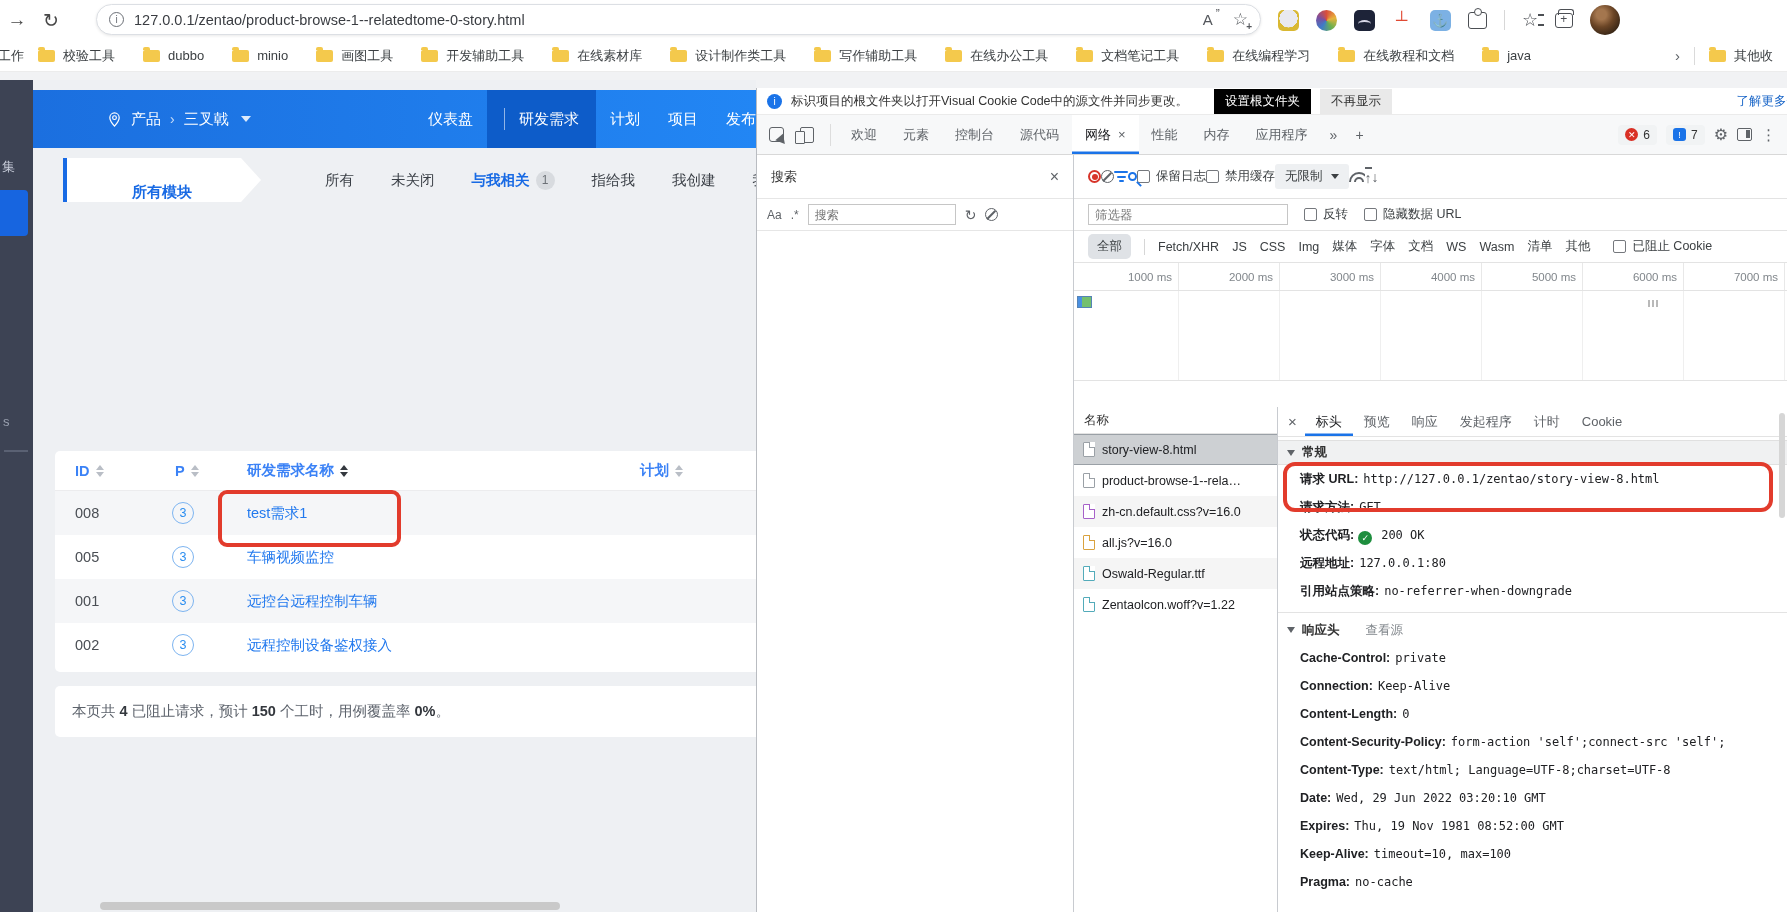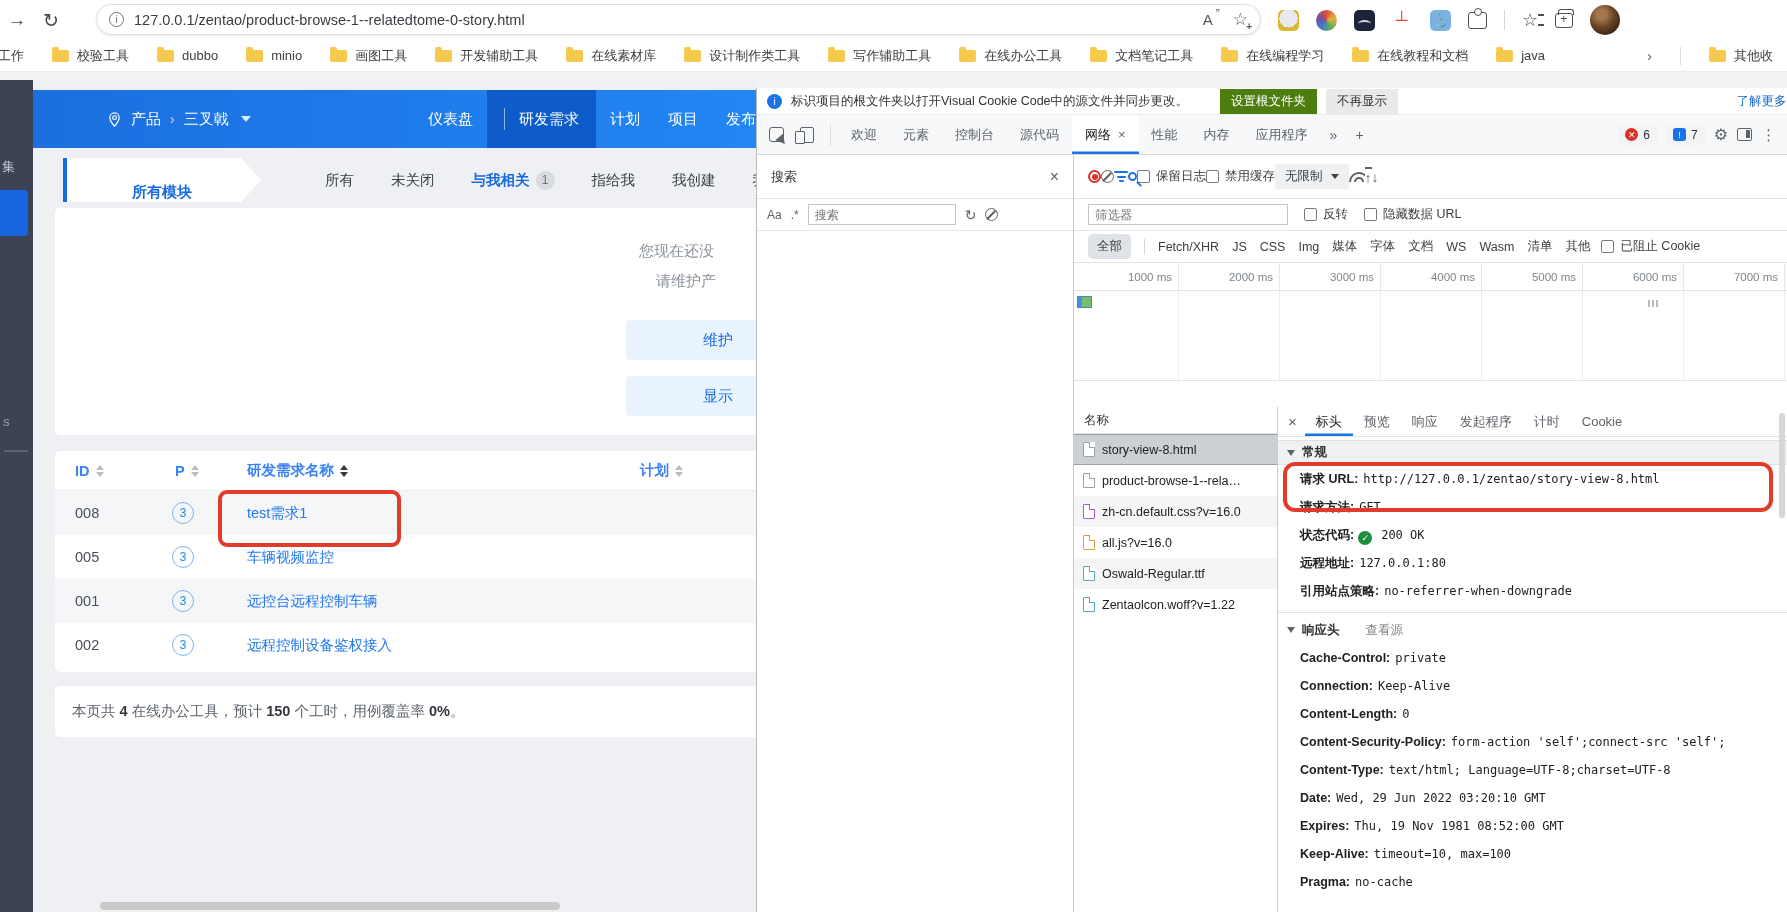--- a/index.html
+++ b/index.html
@@ -29,21 +29,21 @@
   .puzzle{width:19px;height:17px;border:1.7px solid #4c4f54;border-radius:3px;position:relative;background:#fff}
   .puzzle::after{content:"";position:absolute;top:-5px;left:5px;width:6px;height:6px;border:1.7px solid #4c4f54;border-radius:50%;background:#fff}
   .vdiv{width:1px;height:20px;background:#d7d7d7}
   .star-lines{font-size:18px;color:#4c4f54;position:relative}
   .star-lines::after{content:"";position:absolute;right:-6px;top:5px;width:6px;height:8px;border-top:2px solid #4c4f54;border-bottom:2px solid #4c4f54}
   .collections{width:18px;height:15px;border:1.7px solid #4c4f54;border-radius:3px;position:relative;background:#fff}
   .collections::before{content:"";position:absolute;left:2px;top:-5px;width:14px;height:5px;border:1.7px solid #4c4f54;border-bottom:none;border-radius:3px 3px 0 0}
   .collections::after{content:"+";position:absolute;left:4px;top:-2px;font-size:12px;color:#4c4f54}
   .avatar{width:30px;height:30px;border-radius:50%;background:radial-gradient(circle at 38% 32%,#a4764e 18%,#6b4526 45%,#241a10 90%)}
 
-  .bookmarks{position:absolute;left:0;top:40px;width:100%;height:32px;background:#fff;border-bottom:1px solid #ececec;display:flex;align-items:center;gap:28px;padding:0 14px 0 4px;z-index:5;overflow:hidden}
+  .bookmarks{position:absolute;left:0;top:40px;width:100%;height:32px;background:#fff;border-bottom:1px solid #ececec;display:flex;align-items:center;gap:14px;padding:0 14px 0 4px;z-index:5;overflow:hidden}
   .bm{display:flex;align-items:center;gap:8px;font-size:13px;color:#3c4043;white-space:nowrap}
   .bm .folder{width:17px;height:12px;background:#f4c94c;border-radius:2px;position:relative;flex:none}
   .bm .folder::before{content:"";position:absolute;top:-3px;left:0;width:7px;height:3px;background:#f4c94c;border-radius:2px 2px 0 0}
   .bm.noicon{margin-left:-6px}
   .bm-chevron{font-size:15px;color:#5f6368;margin-left:auto}
   .bm-div{width:1px;height:18px;background:#dadada}
 
   
   .leftstrip{position:absolute;left:0;top:80px;width:33px;bottom:0;background:#3d4354;z-index:4}
   .ls-t1{position:absolute;top:78px;left:2px;color:#c9cedb;font-size:13px}
@@ -98,21 +98,21 @@
 
   .panel-foot{top:606px;height:51px;display:flex;align-items:center;padding-left:17px;font-size:14.5px;color:#5d636c}
   .panel-foot .bold{font-weight:bold;color:#33373d}
   .z-scroll{position:absolute;left:67px;bottom:2px;width:460px;height:8px;background:#c9c9c9;border-radius:4px}
 
   
   .devtools{position:absolute;left:756px;top:88px;width:1031px;bottom:0;background:#fff;border-left:1px solid #b9bcc1;z-index:6}
   .notif{height:27px;display:flex;align-items:center;border-bottom:1px solid #ebebeb;font-size:12.5px;color:#333;padding-left:10px;gap:9px;white-space:nowrap;overflow:hidden}
   .n-info{width:15px;height:15px;border-radius:50%;background:#1a73e8;color:#fff;font-size:10px;font-style:normal;display:inline-flex;align-items:center;justify-content:center;flex:none}
   .n-btn{font-size:12.5px;padding:4px 11px;flex:none}
-  .n-blue{background:#4d7c0f;color:#fff;margin-left:23px}
+  .n-blue{background:#000000;color:#fff;margin-left:17px}
   .n-gray{background:#e9e9e9;color:#333}
   .n-link{margin-left:auto;margin-right:-12px;color:#1a66c8;flex:none}
 
   .dt-tabbar{height:40px;background:#f7f8f9;border-bottom:1px solid #d8d8d8;display:flex;align-items:center;font-size:13px;color:#5f6368}
   .ic-inspect{width:15px;height:15px;border:1.6px solid #5f6368;border-radius:3px;position:relative;margin:0 7px 0 12px}
   .ic-inspect::after{content:"";position:absolute;right:-4px;bottom:-4px;width:0;height:0;border-left:5px solid transparent;border-right:5px solid transparent;border-top:9px solid #5f6368;transform:rotate(-40deg)}
   .ic-device{width:14px;height:16px;border:1.6px solid #5f6368;border-radius:2px;position:relative;margin:0 9px}
   .ic-device::after{content:"";position:absolute;left:-6px;bottom:-2px;width:8px;height:11px;border:1.6px solid #5f6368;background:#f7f8f9;border-radius:1px}
   .dt-sep{width:1px;height:22px;background:#ddd;margin:0 7px}
   .dt-tab{height:100%;display:flex;align-items:center;padding:0 13px;gap:7px;white-space:nowrap}
@@ -151,21 +151,21 @@
   .cb-wrap{display:flex;align-items:center;white-space:nowrap}
   .dd{background:#eef0f2;border-radius:3px;padding:4px 10px;display:flex;align-items:center;gap:8px;white-space:nowrap}
   .dd b{width:0;height:0;border-left:4px solid transparent;border-right:4px solid transparent;border-top:5px solid #3c4043}
   .ic-wifi{width:16px;height:11px;position:relative;overflow:hidden;flex:none}
   .ic-wifi::before{content:"";position:absolute;left:0;top:1px;width:16px;height:16px;border:2px solid #5f6368;border-radius:50%}
   .ic-wifi::after{content:"";position:absolute;left:5px;top:6px;width:6px;height:6px;border:2px solid #5f6368;border-radius:50%}
   .arr{font-size:14px;color:#5f6368}
   .arr.bar{border-top:2px solid #5f6368;padding-top:1px}
   .nm-filter{height:32px;gap:16px}
   .nm-input{width:200px;height:21px;border:1px solid #c6c6c6;padding:0 6px;font-size:12.5px;font-family:"Liberation Sans",sans-serif}
-  .nm-chips{height:32px;gap:1px}
+  .nm-chips{height:32px;gap:13px}
   .chip{white-space:nowrap;display:flex;align-items:center}
   .chip.active{background:#dfe2e6;border-radius:5px;padding:4px 9px}
   .chip-div{width:1px;height:16px;background:#d6d6d6;margin-right:13px}
   .nm-blocked{height:26px;gap:18px}
   .nm-ruler{height:28px;display:flex;border-bottom:1px solid #e3e3e3;font-size:11.5px;color:#80868b}
   .tick{width:101px;flex:none;text-align:right;padding:8px 6px 0 0;border-right:1px solid #e8e8e8}
   .tick:first-child{width:105px}
   .nm-waterfall{height:90px;display:flex;border-bottom:1px solid #e3e3e3;position:relative}
   .wf-col{width:101px;flex:none;border-right:1px solid #efefef;height:100%}
   .wf-col:first-child{width:105px}
@@ -403,30 +403,20 @@
           </span>
 
           <span class="z-filter">
             <span>我评审</span>
 
           </span>
 
       </div>
     </div>
 
-    <div class="panel panel-empty">
-      <span class="e-line e1">您现在还没</span>
-      <span class="e-line e2">请维护产</span>
-      <div class="e-btn b1">
-          <span>维护</span>
-        </div>
-      <div class="e-btn b2">
-          <span>显示</span>
-        </div>
-    </div>
 
     <div class="panel panel-table">
       <div class="t-head">
         <div class="th-id">
           <span>ID</span>
           <span class="sorts">
               <b class="up"></b>
               <b class="dn"></b>
             </span>
         </div>
@@ -476,21 +466,21 @@
             <span class="c-id">002</span>
             <span class="c-p">3</span>
             <span class="c-name">远程控制设备鉴权接入</span>
           </div>
 
       </div>
     </div>
 
     <div class="panel panel-foot">
       <span>
-        <span>本页共 </span><span class="bold">4</span><span> 在线办公工具，预计 </span><span class="bold">150</span><span> 个工时，用例覆盖率 </span><span class="bold">0%</span><span>。</span>
+        <span>本页共 </span><span class="bold">4</span><span> 已阻止请求，预计 </span><span class="bold">150</span><span> 个工时，用例覆盖率 </span><span class="bold">0%</span><span>。</span>
       </span>
     </div>
 
     <div class="z-scroll"></div>
   </div>
 
   <div class="devtools">
 
     <div class="notif">
       <i class="n-info">i</i>

